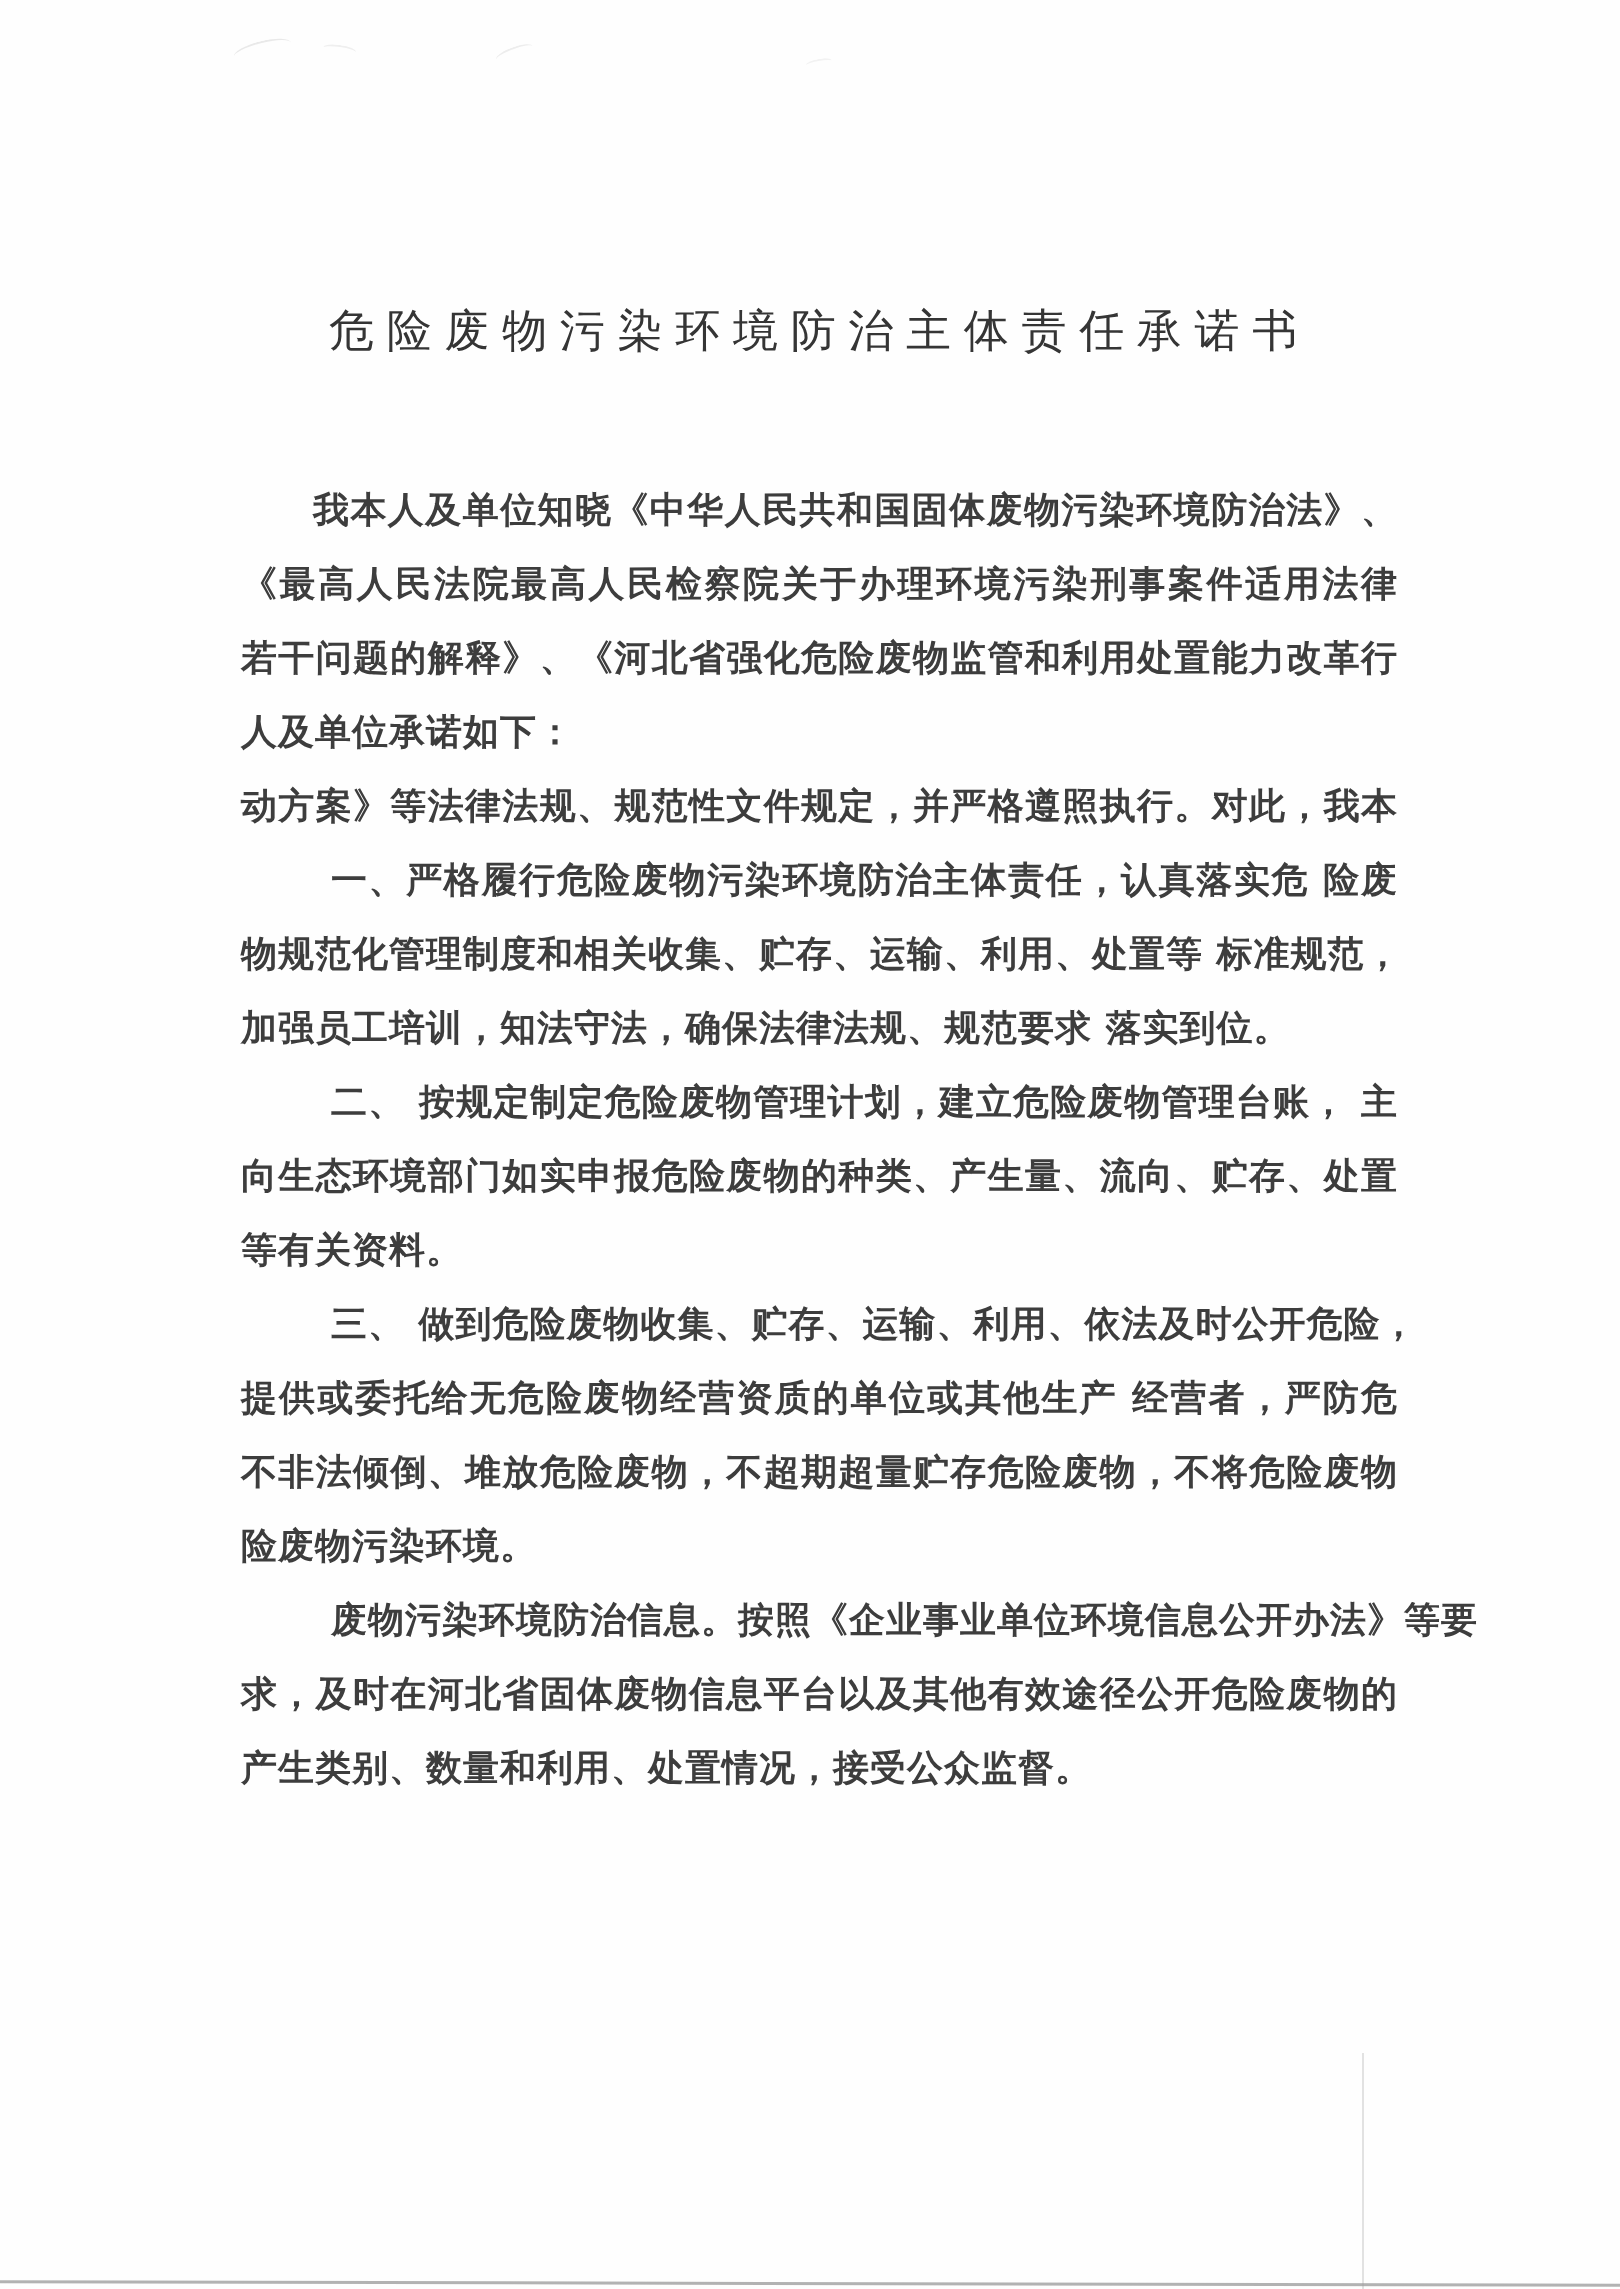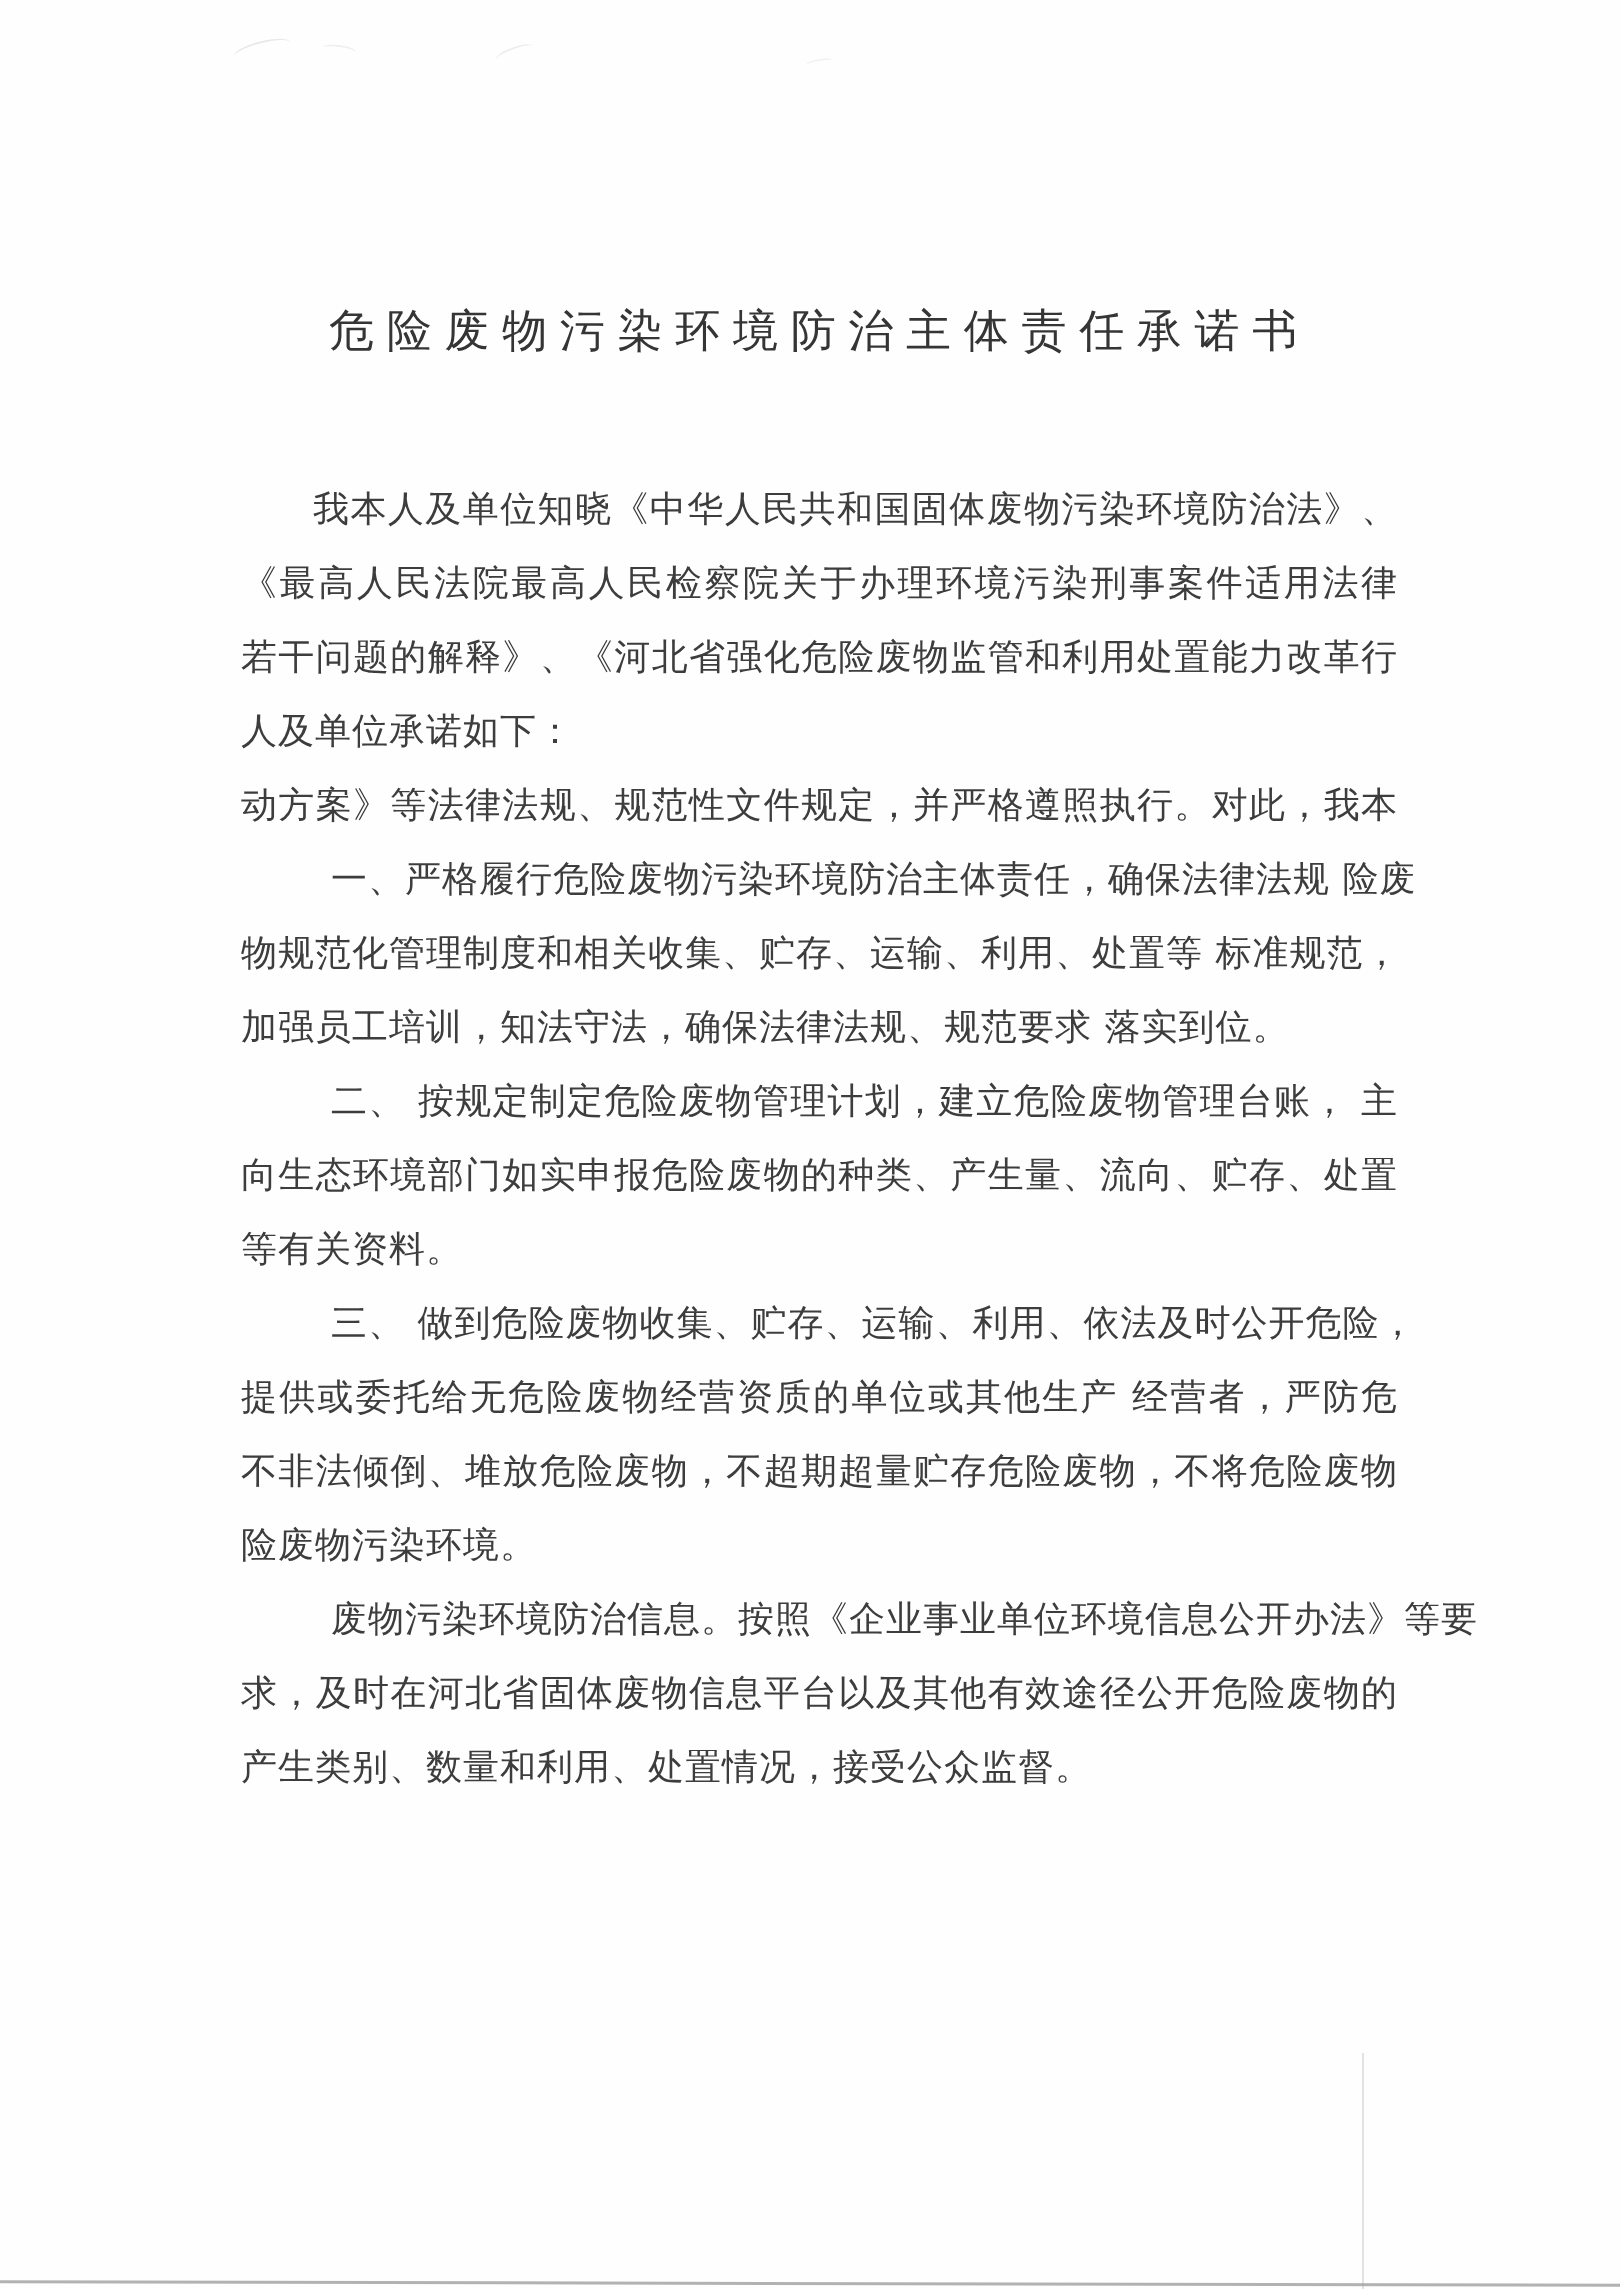--- a/index.html
+++ b/index.html
@@ -30,20 +30,21 @@
   }
   .paragraph { margin: 0; }
   .line {
     height: 74px;
     line-height: 74px;
     white-space: nowrap;
     text-align: justify;
     text-align-last: justify;
     letter-spacing: 1px;
     color: #3d3d3d;
+    font-weight: bold;
   }
   
   .line--end { text-align-last: left; }
   
   .paragraph .line:first-child { text-indent: 2em; }
   .paragraph:not(:first-child) .line:first-child { text-indent: 2.5em; }
 
   
   .smudge {
     position: absolute; background: transparent;
@@ -78,21 +79,21 @@
 
   <div class="doc-body">
       <div class="paragraph">
         <div class="line">我本人及单位知晓《中华人民共和国固体废物污染环境防治法》、</div>
         <div class="line">《最高人民法院最高人民检察院关于办理环境污染刑事案件适用法律</div>
         <div class="line">若干问题的解释》、《河北省强化危险废物监管和利用处置能力改革行</div>
         <div class="line line--end">人及单位承诺如下：</div>
         <div class="line">动方案》等法律法规、规范性文件规定，并严格遵照执行。对此，我本</div>
       </div>
       <div class="paragraph">
-        <div class="line">一、严格履行危险废物污染环境防治主体责任，确保法律法规 险废</div>
+        <div class="line">一、严格履行危险废物污染环境防治主体责任，认真落实危 险废</div>
         <div class="line">物规范化管理制度和相关收集、贮存、运输、利用、处置等 标准规范，</div>
         <div class="line line--end">加强员工培训，知法守法，确保法律法规、规范要求 落实到位。</div>
       </div>
       <div class="paragraph">
         <div class="line">二、 按规定制定危险废物管理计划，建立危险废物管理台账， 主</div>
         <div class="line">向生态环境部门如实申报危险废物的种类、产生量、流向、贮存、处置</div>
         <div class="line line--end">等有关资料。</div>
       </div>
       <div class="paragraph">
         <div class="line">三、 做到危险废物收集、贮存、运输、利用、依法及时公开危险，</div>

